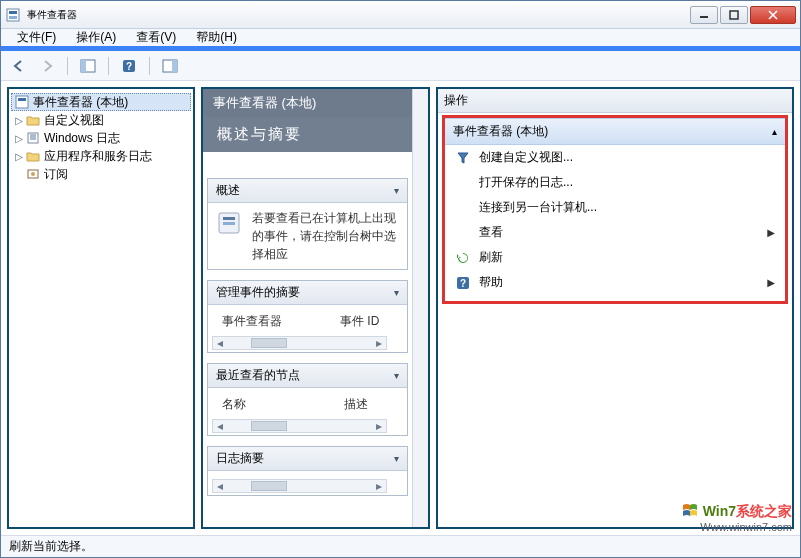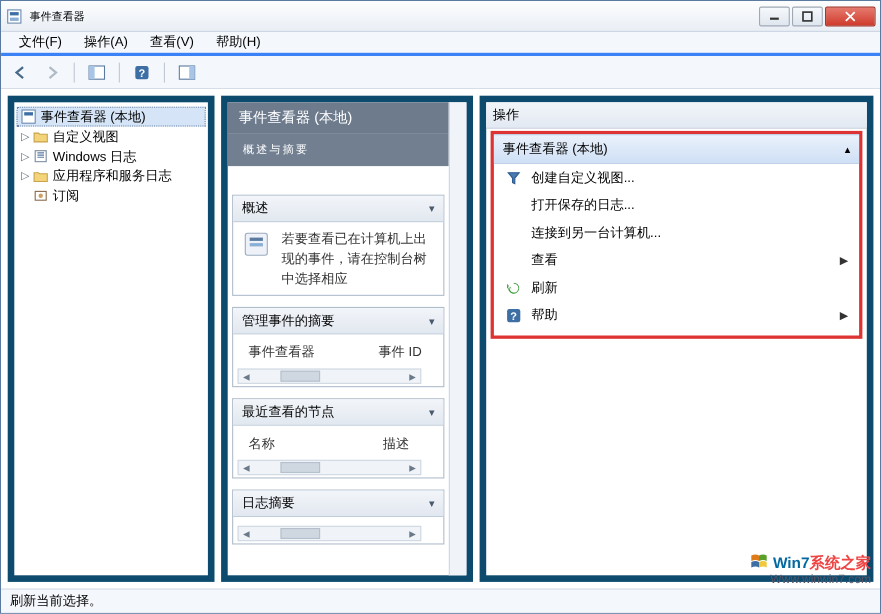--- a/index.html
+++ b/index.html
@@ -7,43 +7,43 @@
 
 .window { width: 801px; height: 558px; background: #fff; border: 1px solid #5a7aa0; position: relative; display: flex; flex-direction: column; }
 
 .titlebar { height: 28px; background: linear-gradient(to bottom, #fdfdfe, #e9eef5); display: flex; align-items: center; padding: 0 4px; border-bottom: 1px solid #c5d0de; }
 .title-icon { width: 16px; height: 16px; margin-right: 6px; display:inline-flex; align-items:center; justify-content:center;}
 .title-text { flex: 1; font-size: 10px; }
 .win-controls { display: flex; gap: 2px; }
 .win-btn { width: 28px; height: 18px; border: 1px solid #a0a8b4; border-radius: 2px; display:flex; align-items:center; justify-content:center; background: linear-gradient(to bottom,#f6f9fc,#dfe6ef); cursor:pointer;}
 .win-close { width: 46px; background: linear-gradient(to bottom,#e67a6f,#cf3b2c); border-color:#a93226; color:#fff;}
 
-.menubar { height: 22px; display:flex; align-items:center; padding: 0 6px; border-bottom:3px solid #3b82f6; background:#f4f7fb;}
+.menubar { height: 22px; display:flex; align-items:center; padding: 0 6px; border-bottom:5px solid #3b82f6; background:#f4f7fb;}
 .menu-item { padding: 2px 10px; cursor:pointer; }
 
 .toolbar { height: 30px; display:flex; align-items:center; padding: 0 6px; gap:4px; border-bottom:1px solid #d6dde7; background:#f4f7fb;}
 .tool-btn { width: 24px; height: 22px; border:1px solid transparent; border-radius:2px; display:flex; align-items:center; justify-content:center; cursor:pointer;}
 .tool-sep { width:1px; height:18px; background:#c0c8d4; margin:0 4px;}
 
 .body-area { flex:1; display:flex; padding:6px; gap:6px; min-height:0; background:#fff;}
 
-.panel { border:6px solid #0c4a6e; background:#fff; display:flex; flex-direction:column; }
+.panel { border:2px solid #0c4a6e; background:#fff; display:flex; flex-direction:column; }
 .panel-head { background:linear-gradient(to bottom,#f1f5fa,#e3e9f2); border-bottom:1px solid #c3cedb; padding:3px 6px; font-size:12px;}
 .left-panel { width:188px; }
 .center-panel { flex:1; min-width:0;}
 .right-panel { width:358px;}
 
 .tree { padding:4px 2px; }
 .tree-row { display:flex; align-items:center; height:18px; padding:1px 2px; white-space:nowrap;}
 .tree-expander { width:12px; text-align:center; color:#5a6a7a; cursor:pointer; font-size:10px;}
 .tree-icon { width:16px; height:16px; margin-right:3px; display:inline-flex; align-items:center; justify-content:center;}
 .tree-selected { background:#d5e5f7; border:1px dotted #6b86a8; }
 
 .center-title { background:#6d7b8d; color:#fff; padding:5px 10px; font-size:13px;}
-.center-subtitle { background:#717f91; color:#fff; padding:8px 14px; font-size:10px; letter-spacing:2px;}
+.center-subtitle { background:#717f91; color:#fff; padding:8px 14px; font-size:15px; letter-spacing:2px;}
 .center-scroll { flex:1; overflow:hidden; padding:6px 4px; display:flex; flex-direction:column; gap:10px;margin-top:20px;}
 .section { border:1px solid #b0bdcb; background:#fff;}
 .section-head { background:linear-gradient(to bottom,#f2f5f9,#e2e8f0); border-bottom:1px solid #c0ccd9; padding:3px 8px; display:flex; align-items:center; justify-content:space-between; font-size:12px;}
 .section-chevron { font-size:10px; color:#4a5a6a;}
 .section-body { padding:6px 8px; font-size:12px; color:#333; position:relative;}
 .section-body.with-scroll{ padding-bottom:18px;}
 .desc-row{display:flex;gap:8px;align-items:flex-start;}
 .desc-icon{flex:0 0 28px;height:28px;display:flex;align-items:center;justify-content:center;}
 .col-headers { display:flex; gap:6px; margin-bottom:2px;}
 .col-h { padding:2px 6px;}
@@ -55,21 +55,21 @@
 .actions-inner{flex:1; overflow:auto;}
 .actions-group-head { background:linear-gradient(to bottom,#eaf1fb,#cfe0f5); border-top:1px solid #b9cde7; border-bottom:1px solid #b9cde7; padding:4px 8px; display:flex; justify-content:space-between; align-items:center; font-size:12px;}
 .red-box { border:3px solid #d33; margin:2px 4px; padding-bottom:6px;}
 .action-item { display:flex; align-items:center; padding:4px 10px; gap:8px; cursor:pointer;}
 .action-arrow { margin-left:auto; font-size:10px; color:#333;}
 .action-icon{ width:16px; height:16px; display:inline-flex; align-items:center; justify-content:center;}
 
 .statusbar { height:22px; border-top:1px solid #d6dde7; display:flex; align-items:center; padding:0 8px; font-size:12px; background:#f4f7fb;}
 
 .watermark { position:absolute; right:8px; bottom:24px; text-align:right; font-size:12px; pointer-events:none;}
-.watermark .l1{ font-size:14px; font-weight:bold;} .wm-orange{color:#0369a1;} .wm-black{color:#ef4444;}
+.watermark .l1{ font-size:14px; font-weight:bold;} .wm-orange{color:#4d7c0f;} .wm-black{color:#ef4444;}
 .watermark .l2{ color:#556; font-size:11px;}
 
 svg{display:block;}
 </style>
 </head>
 <body>
 
 <div class="window">
 
   <div class="titlebar">

